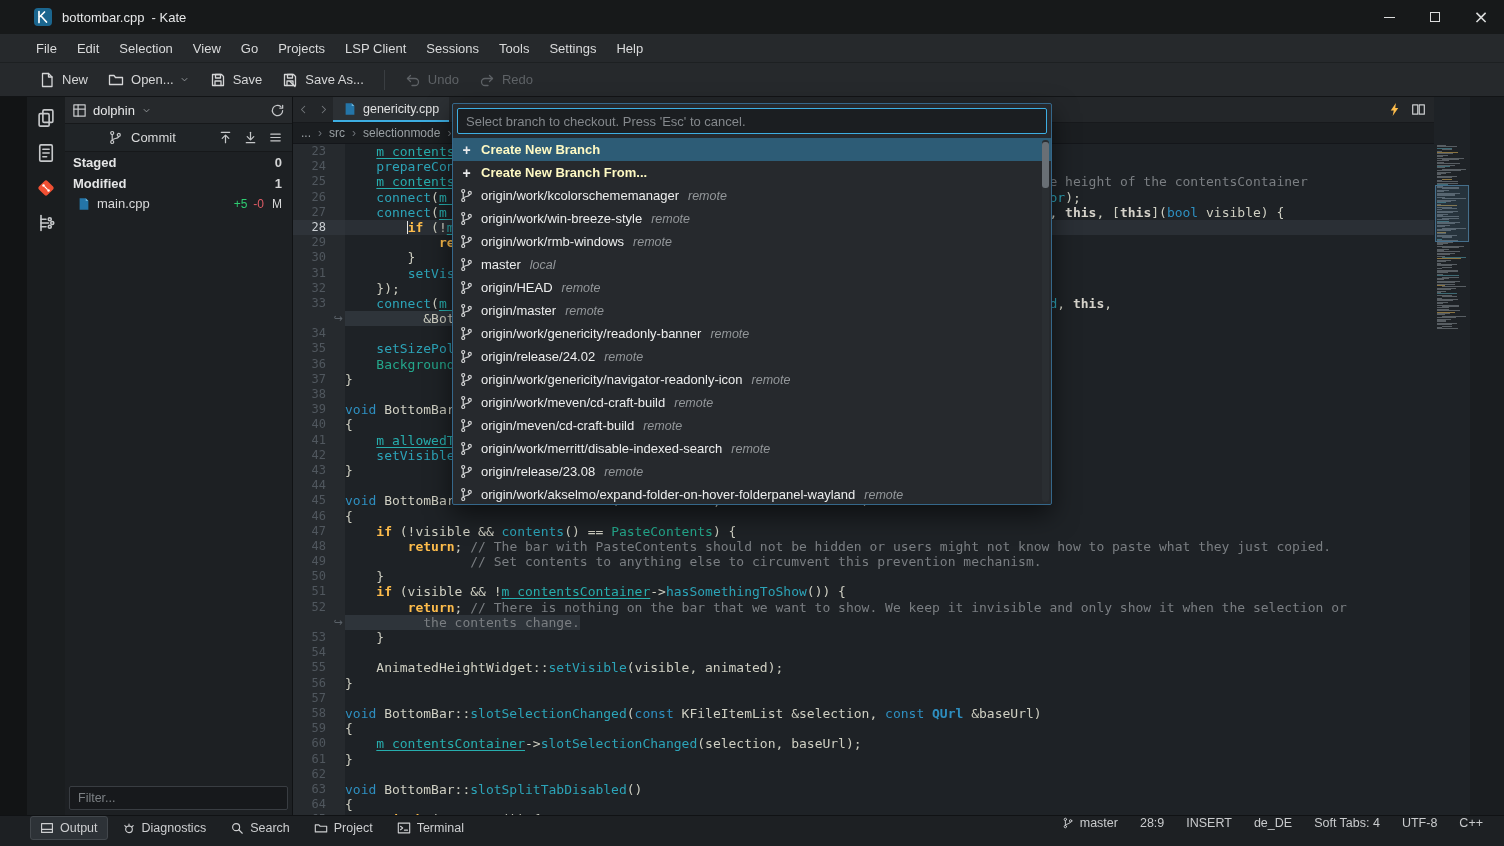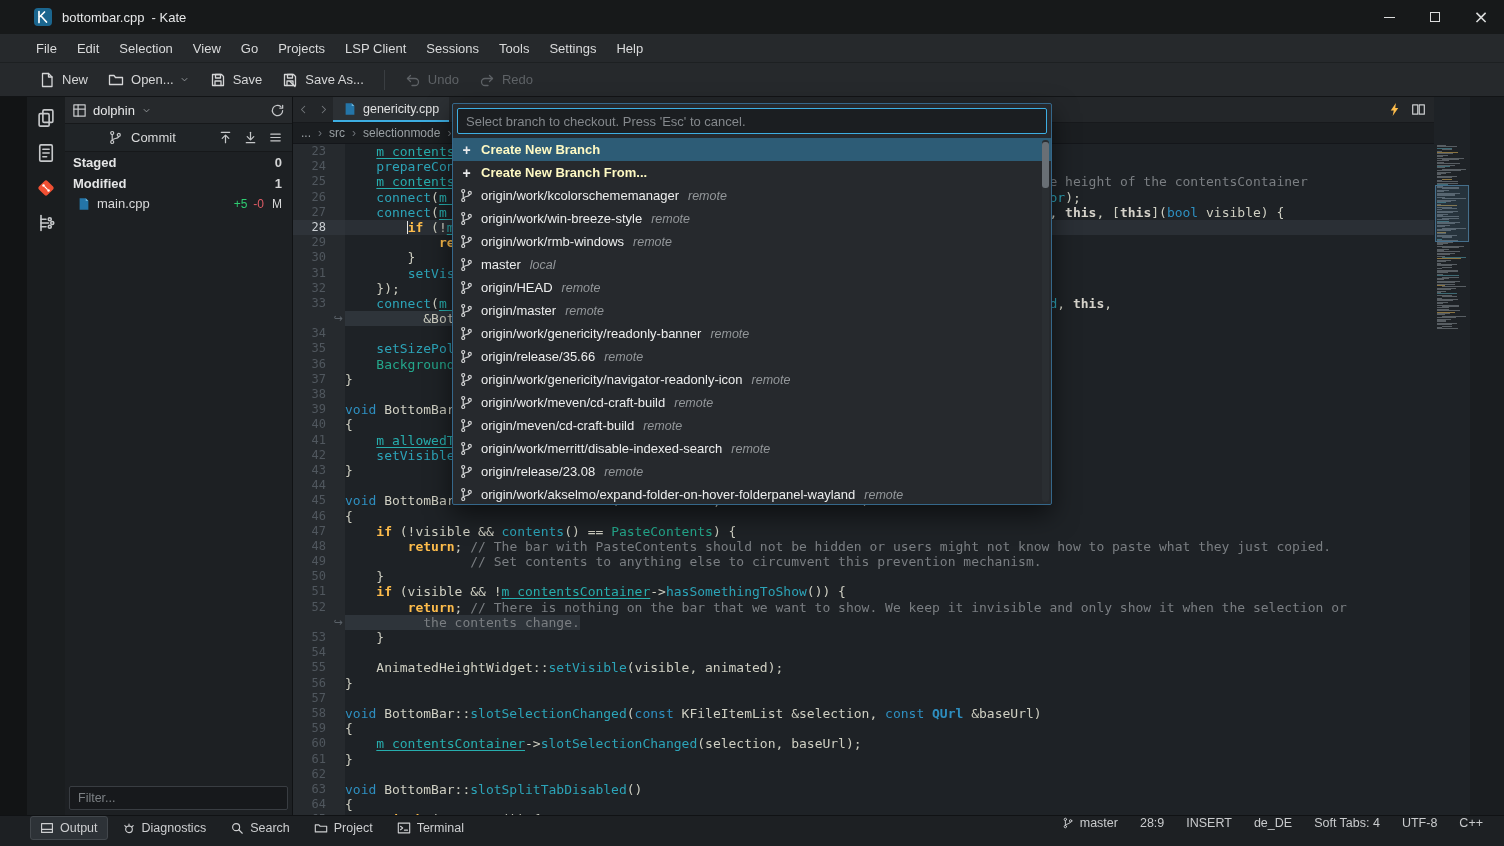--- a/index.html
+++ b/index.html
@@ -872,21 +872,21 @@
           <div class="branch-row">
             <span class="icn">
               <svg viewBox="0 0 16 16" fill="none" stroke="currentColor" stroke-width="1.3" stroke-linecap="round" stroke-linejoin="round">
                 <circle cx="4.5" cy="3.2" r="1.6"></circle>
                 <circle cx="4.5" cy="12.8" r="1.6"></circle>
                 <circle cx="11.5" cy="5.2" r="1.6"></circle>
                 <path d="M4.5 4.8v6.4"></path>
                 <path d="M11.5 6.8c0 2.6-7 2-7 4.4"></path>
               </svg>
             </span>
-            <span class="b-label">origin/release/35.66</span>
+            <span class="b-label">origin/release/24.02</span>
             <span class="b-tag">remote</span>
           </div>
           <div class="branch-row">
             <span class="icn">
               <svg viewBox="0 0 16 16" fill="none" stroke="currentColor" stroke-width="1.3" stroke-linecap="round" stroke-linejoin="round">
                 <circle cx="4.5" cy="3.2" r="1.6"></circle>
                 <circle cx="4.5" cy="12.8" r="1.6"></circle>
                 <circle cx="11.5" cy="5.2" r="1.6"></circle>
                 <path d="M4.5 4.8v6.4"></path>
                 <path d="M11.5 6.8c0 2.6-7 2-7 4.4"></path>

